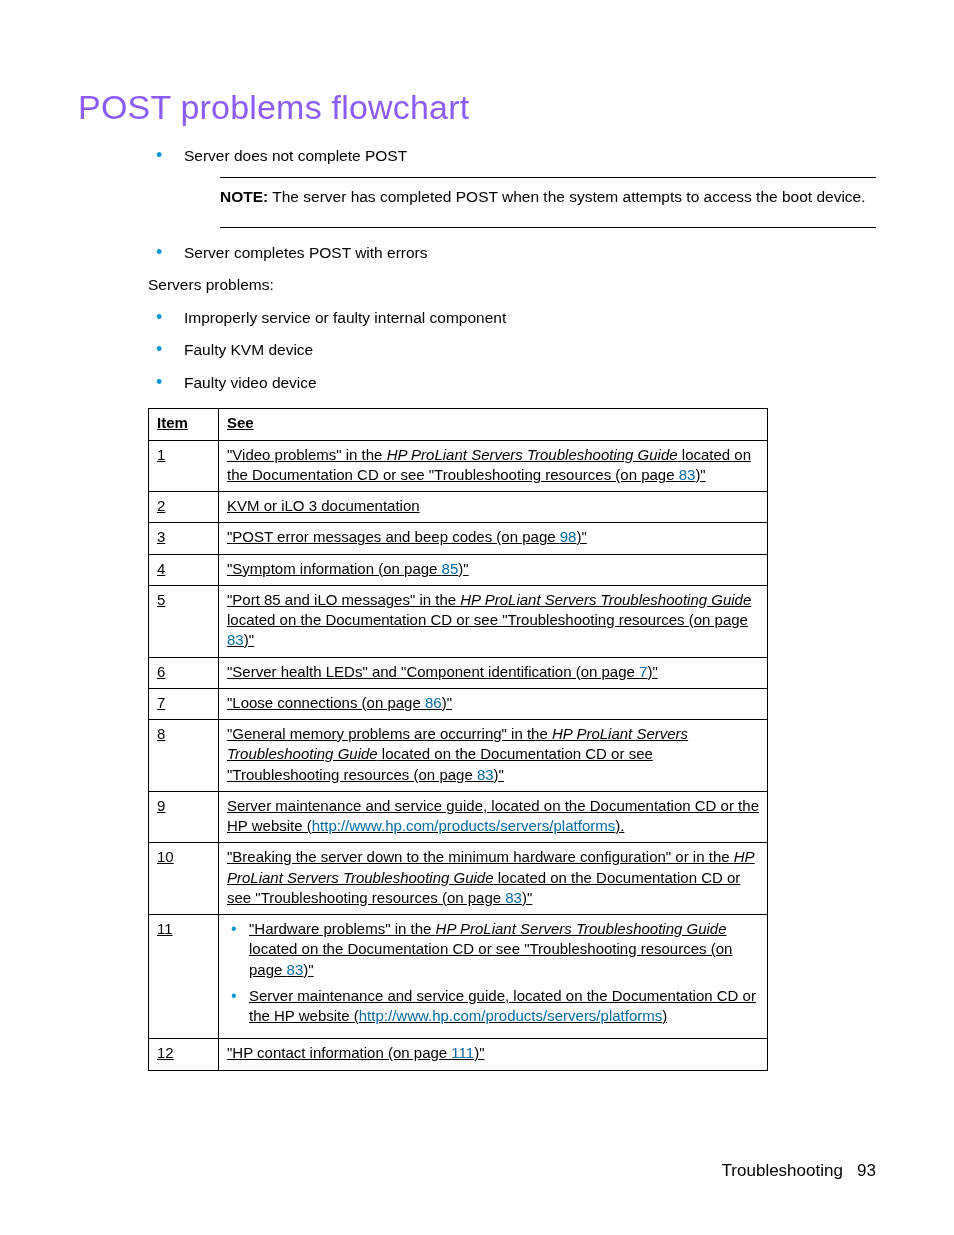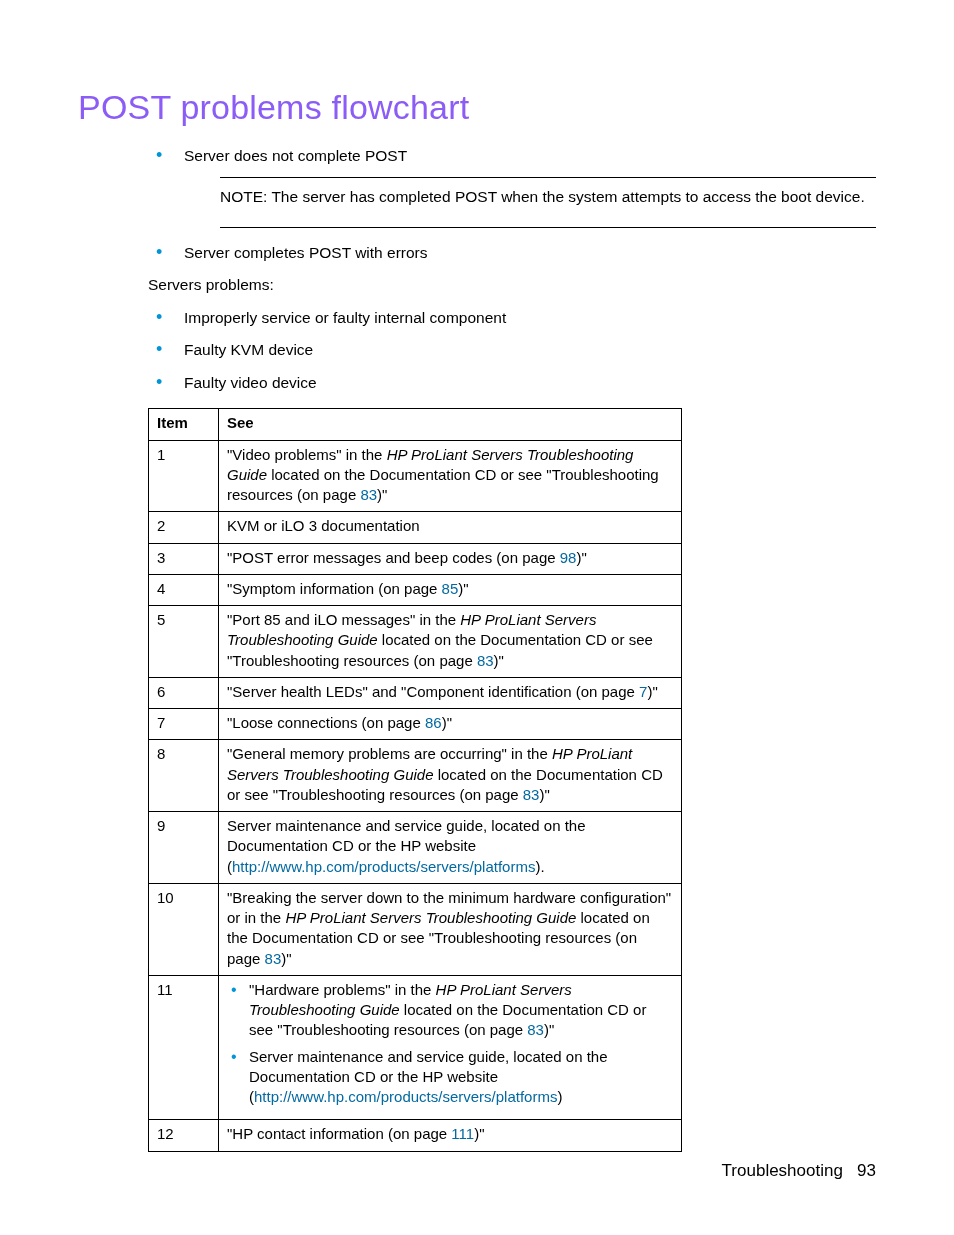--- a/index.html
+++ b/index.html
@@ -52,27 +52,28 @@
     color: #0096d6;
     font-size: 18px;
     line-height: 1.2;
   }
   .note-block {
     margin: 10px 0 14px 36px;
     border-top: 1px solid #000;
     border-bottom: 1px solid #000;
     padding: 8px 0 18px 0;
   }
-  .note-label { font-weight: 400; }
+  .note-label { font-weight: 700; }
   table.ref {
     border-collapse: collapse;
     margin-top: 14px;
-    width: 534px;
+    width: 620px;
     font-size: 15px;
     line-height: 1.35;
+    text-decoration: underline;
   }
   table.ref th, table.ref td {
     border: 1px solid #000;
     text-align: left;
     vertical-align: top;
     padding: 4px 8px 6px 8px;
   }
   table.ref th {
     font-weight: 600;
   }

